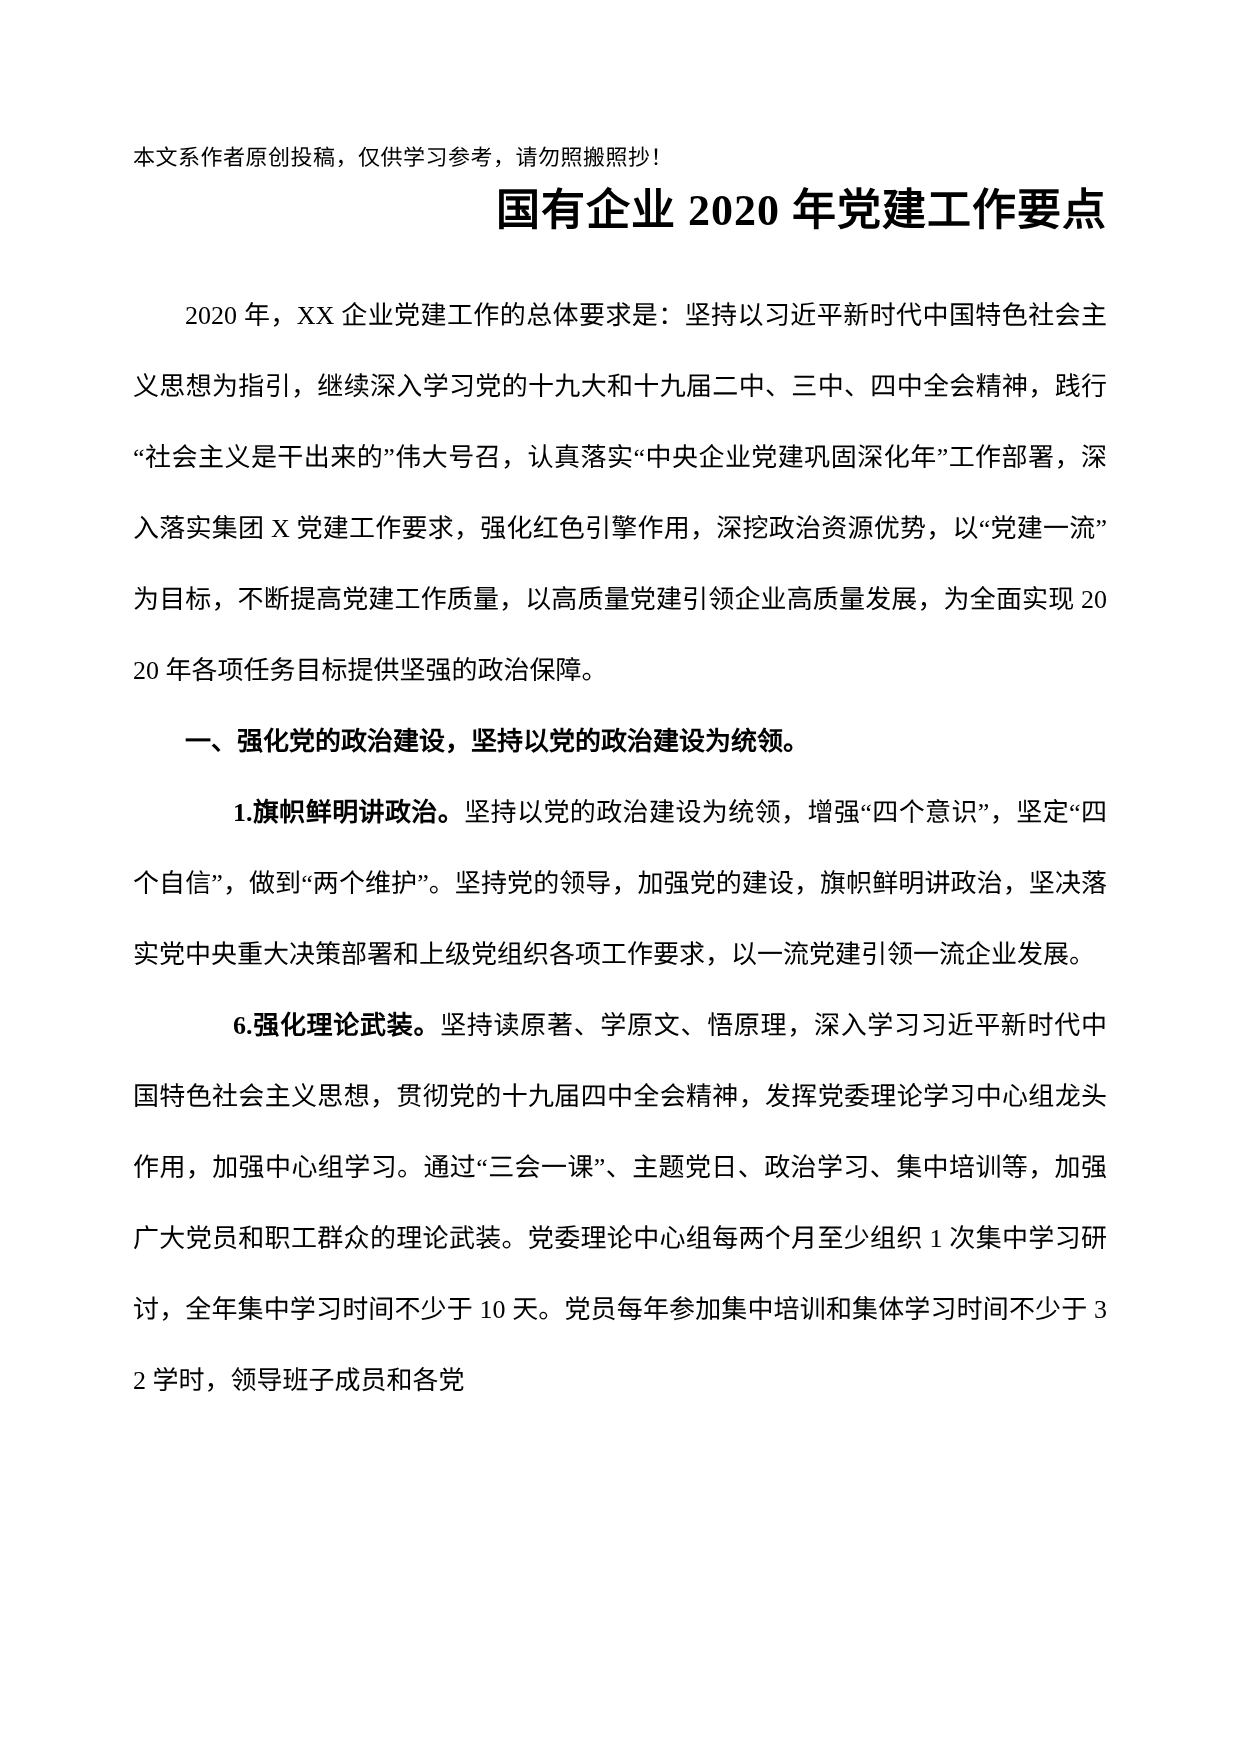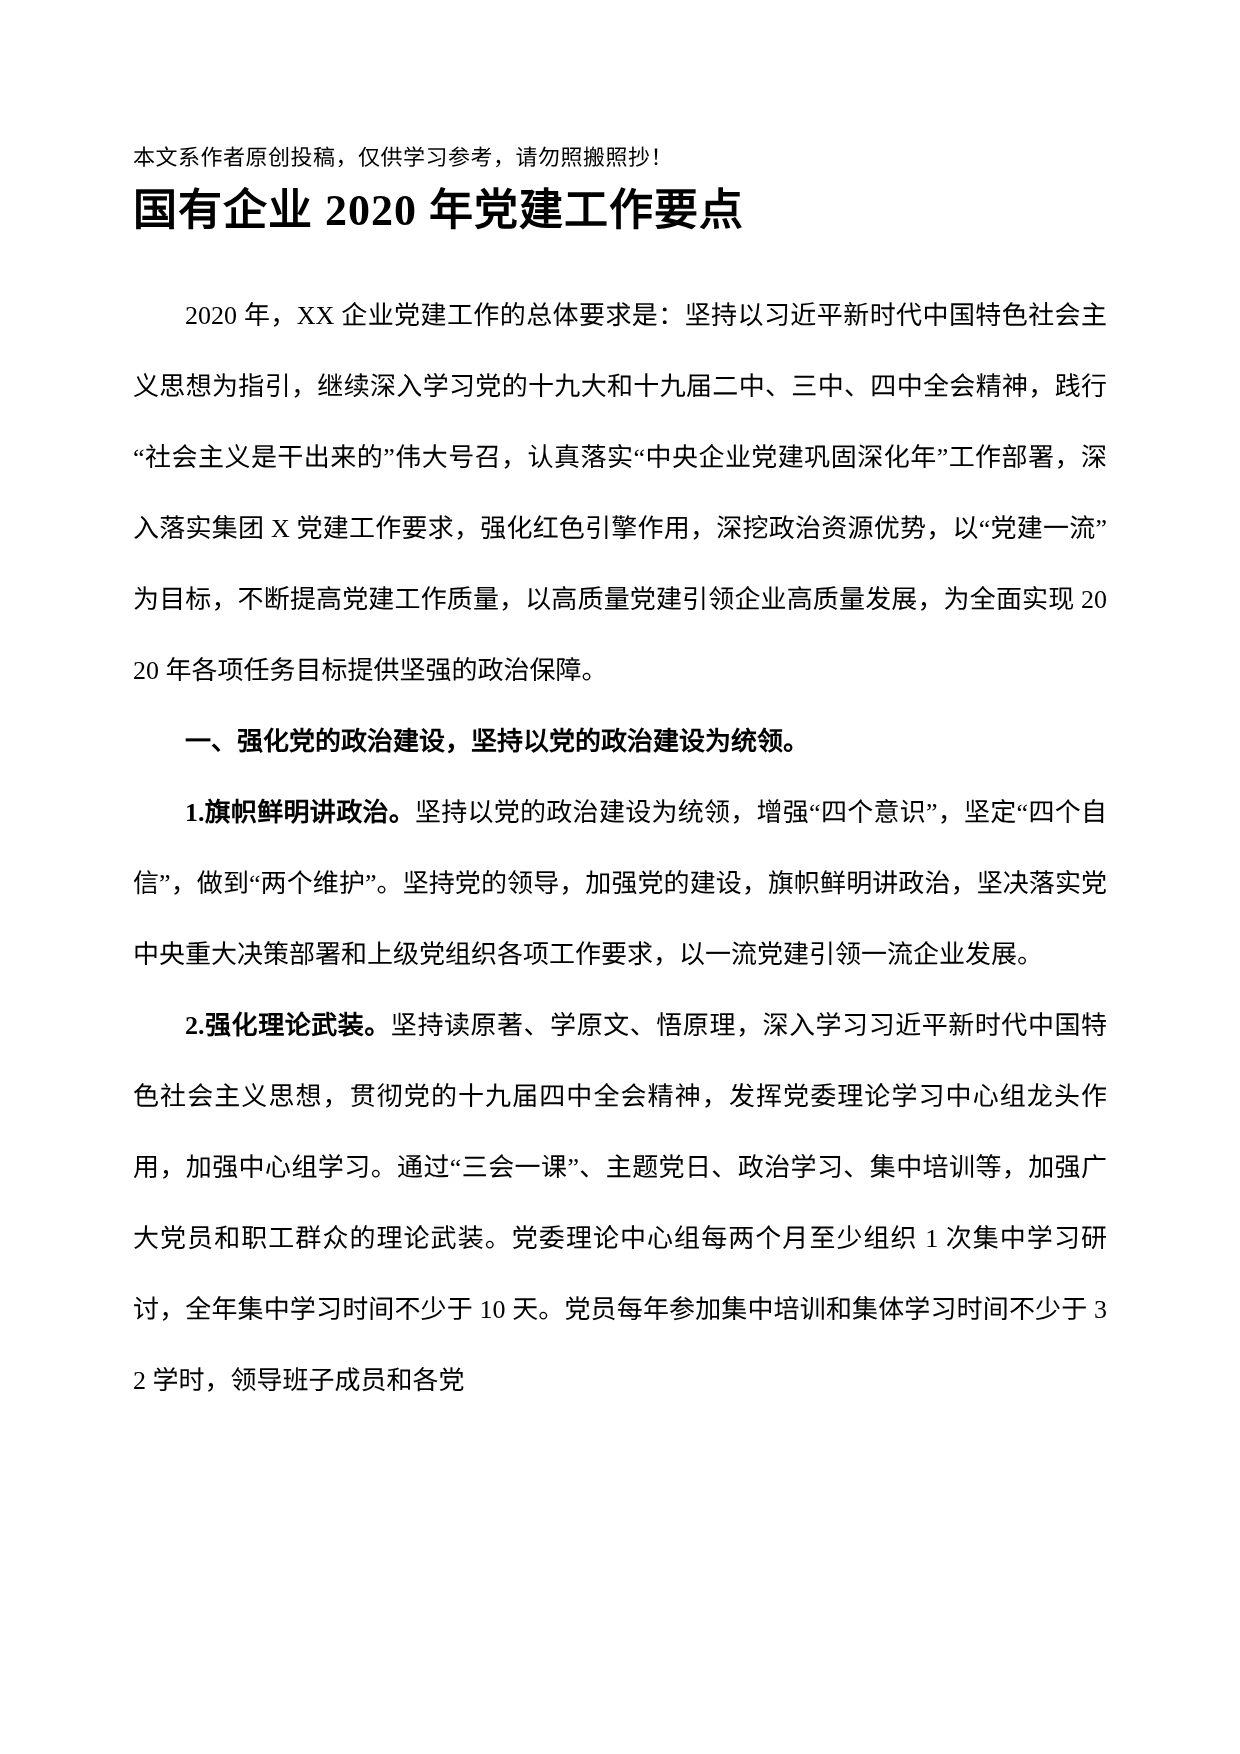--- a/index.html
+++ b/index.html
@@ -25,50 +25,51 @@
     font-size: 22px;
     line-height: 24px;
     margin: 0 0 12px 0;
     font-family: "Liberation Sans", sans-serif;
     letter-spacing: 0.5px;
   }
   .doc-title {
     font-size: 44px;
     line-height: 58px;
     font-weight: 700;
-    text-align: left;
+    text-align: right;
     margin: 0 0 40px 0;
     letter-spacing: 1px;
   }
   .doc-body {
     font-size: 26px;
     line-height: 71px;
     text-align: justify;
   }
   .para {
     margin: 0;
     text-indent: 2em;
     word-break: break-all;
   }
   .para.heading1 {
     font-weight: 600;
     font-family: "Liberation Sans", sans-serif;
   }
   .para .lead {
     font-weight: 700;
+    margin-left: 48px;
   }
 </style>
 </head>
 <body>
 
 <div class="page">
   <p class="note">本文系作者原创投稿，仅供学习参考，请勿照搬照抄！</p>
 
   <h1 class="doc-title">国有企业 2020 年党建工作要点</h1>
 
   <div class="doc-body">
 
   <p class="para body">2020 年，XX 企业党建工作的总体要求是：坚持以习近平新时代中国特色社会主义思想为指引，继续深入学习党的十九大和十九届二中、三中、四中全会精神，践行“社会主义是干出来的”伟大号召，认真落实“中央企业党建巩固深化年”工作部署，深入落实集团 X 党建工作要求，强化红色引擎作用，深挖政治资源优势，以“党建一流”为目标，不断提高党建工作质量，以高质量党建引领企业高质量发展，为全面实现 2020 年各项任务目标提供坚强的政治保障。</p>
       <p class="para heading1">一、强化党的政治建设，坚持以党的政治建设为统领。</p>
       <p class="para item"><strong class="lead">1.旗帜鲜明讲政治。</strong>坚持以党的政治建设为统领，增强“四个意识”，坚定“四个自信”，做到“两个维护”。坚持党的领导，加强党的建设，旗帜鲜明讲政治，坚决落实党中央重大决策部署和上级党组织各项工作要求，以一流党建引领一流企业发展。</p>
-      <p class="para item"><strong class="lead">2.强化理论武装。</strong>坚持读原著、学原文、悟原理，深入学习习近平新时代中国特色社会主义思想，贯彻党的十九届四中全会精神，发挥党委理论学习中心组龙头作用，加强中心组学习。通过“三会一课”、主题党日、政治学习、集中培训等，加强广大党员和职工群众的理论武装。党委理论中心组每两个月至少组织 1 次集中学习研讨，全年集中学习时间不少于 10 天。党员每年参加集中培训和集体学习时间不少于 32 学时，领导班子成员和各党</p>
+      <p class="para item"><strong class="lead">6.强化理论武装。</strong>坚持读原著、学原文、悟原理，深入学习习近平新时代中国特色社会主义思想，贯彻党的十九届四中全会精神，发挥党委理论学习中心组龙头作用，加强中心组学习。通过“三会一课”、主题党日、政治学习、集中培训等，加强广大党员和职工群众的理论武装。党委理论中心组每两个月至少组织 1 次集中学习研讨，全年集中学习时间不少于 10 天。党员每年参加集中培训和集体学习时间不少于 32 学时，领导班子成员和各党</p>
     </div>
 </div>
 
 </body></html>

